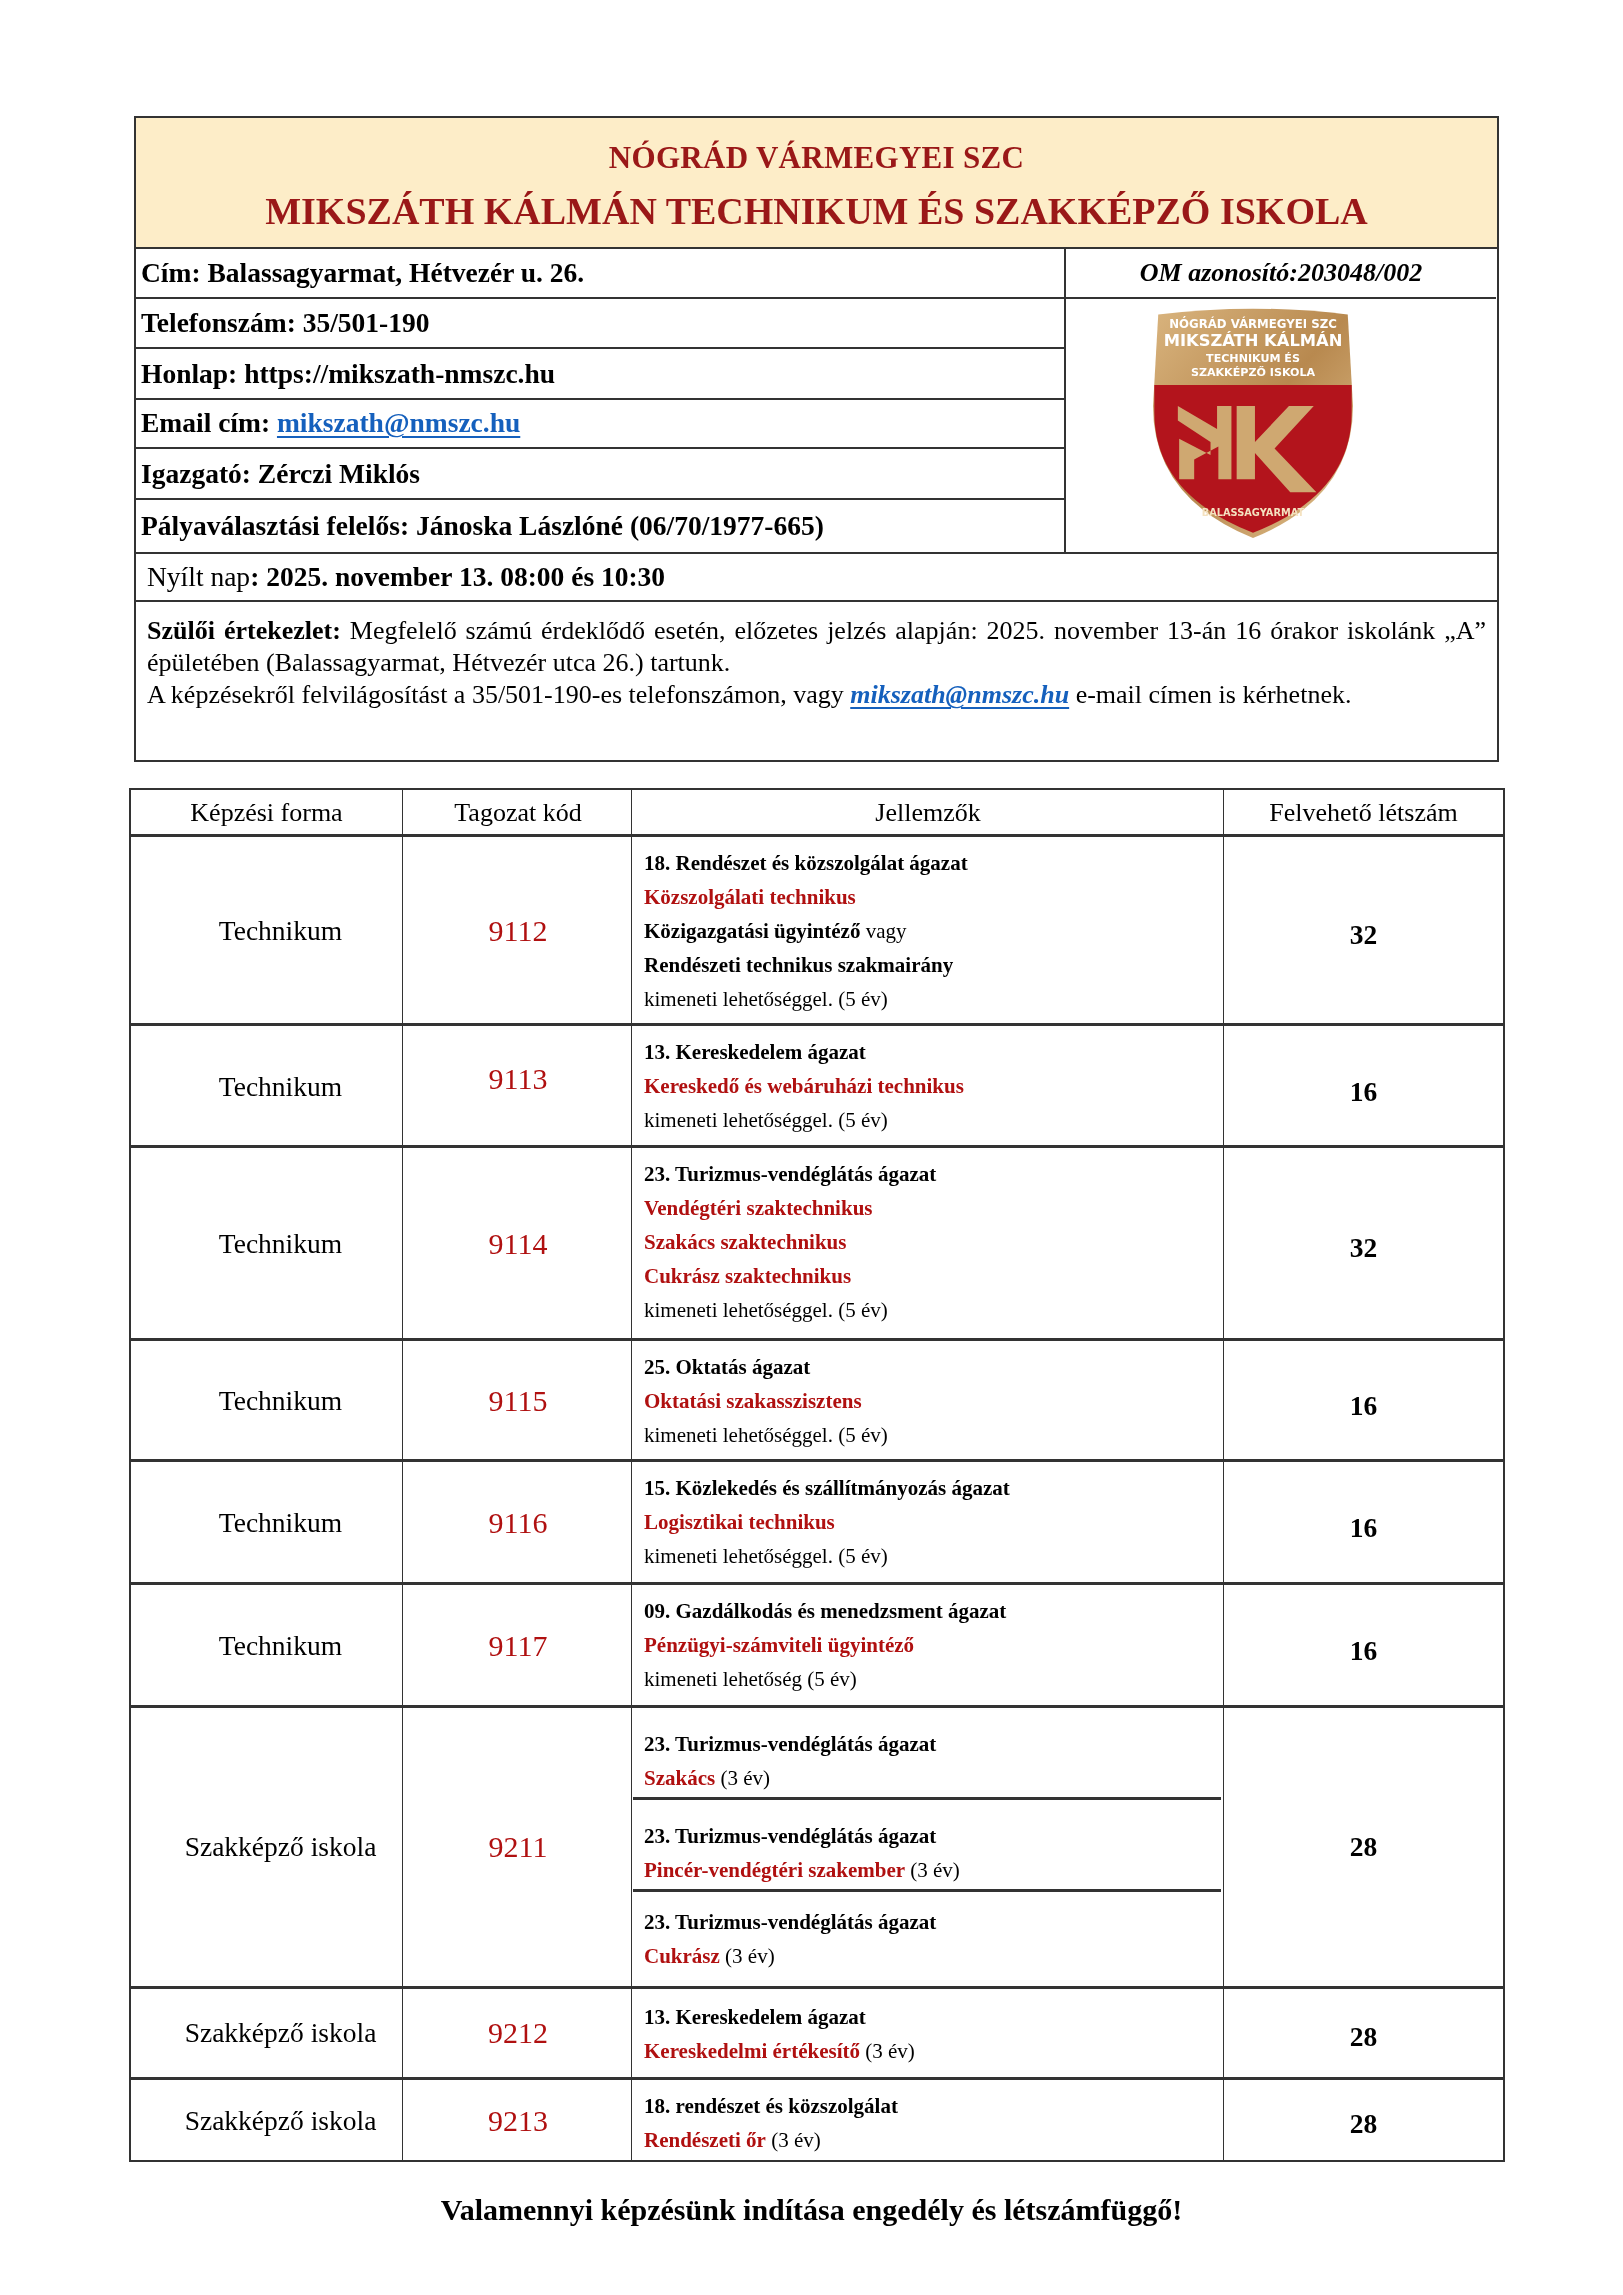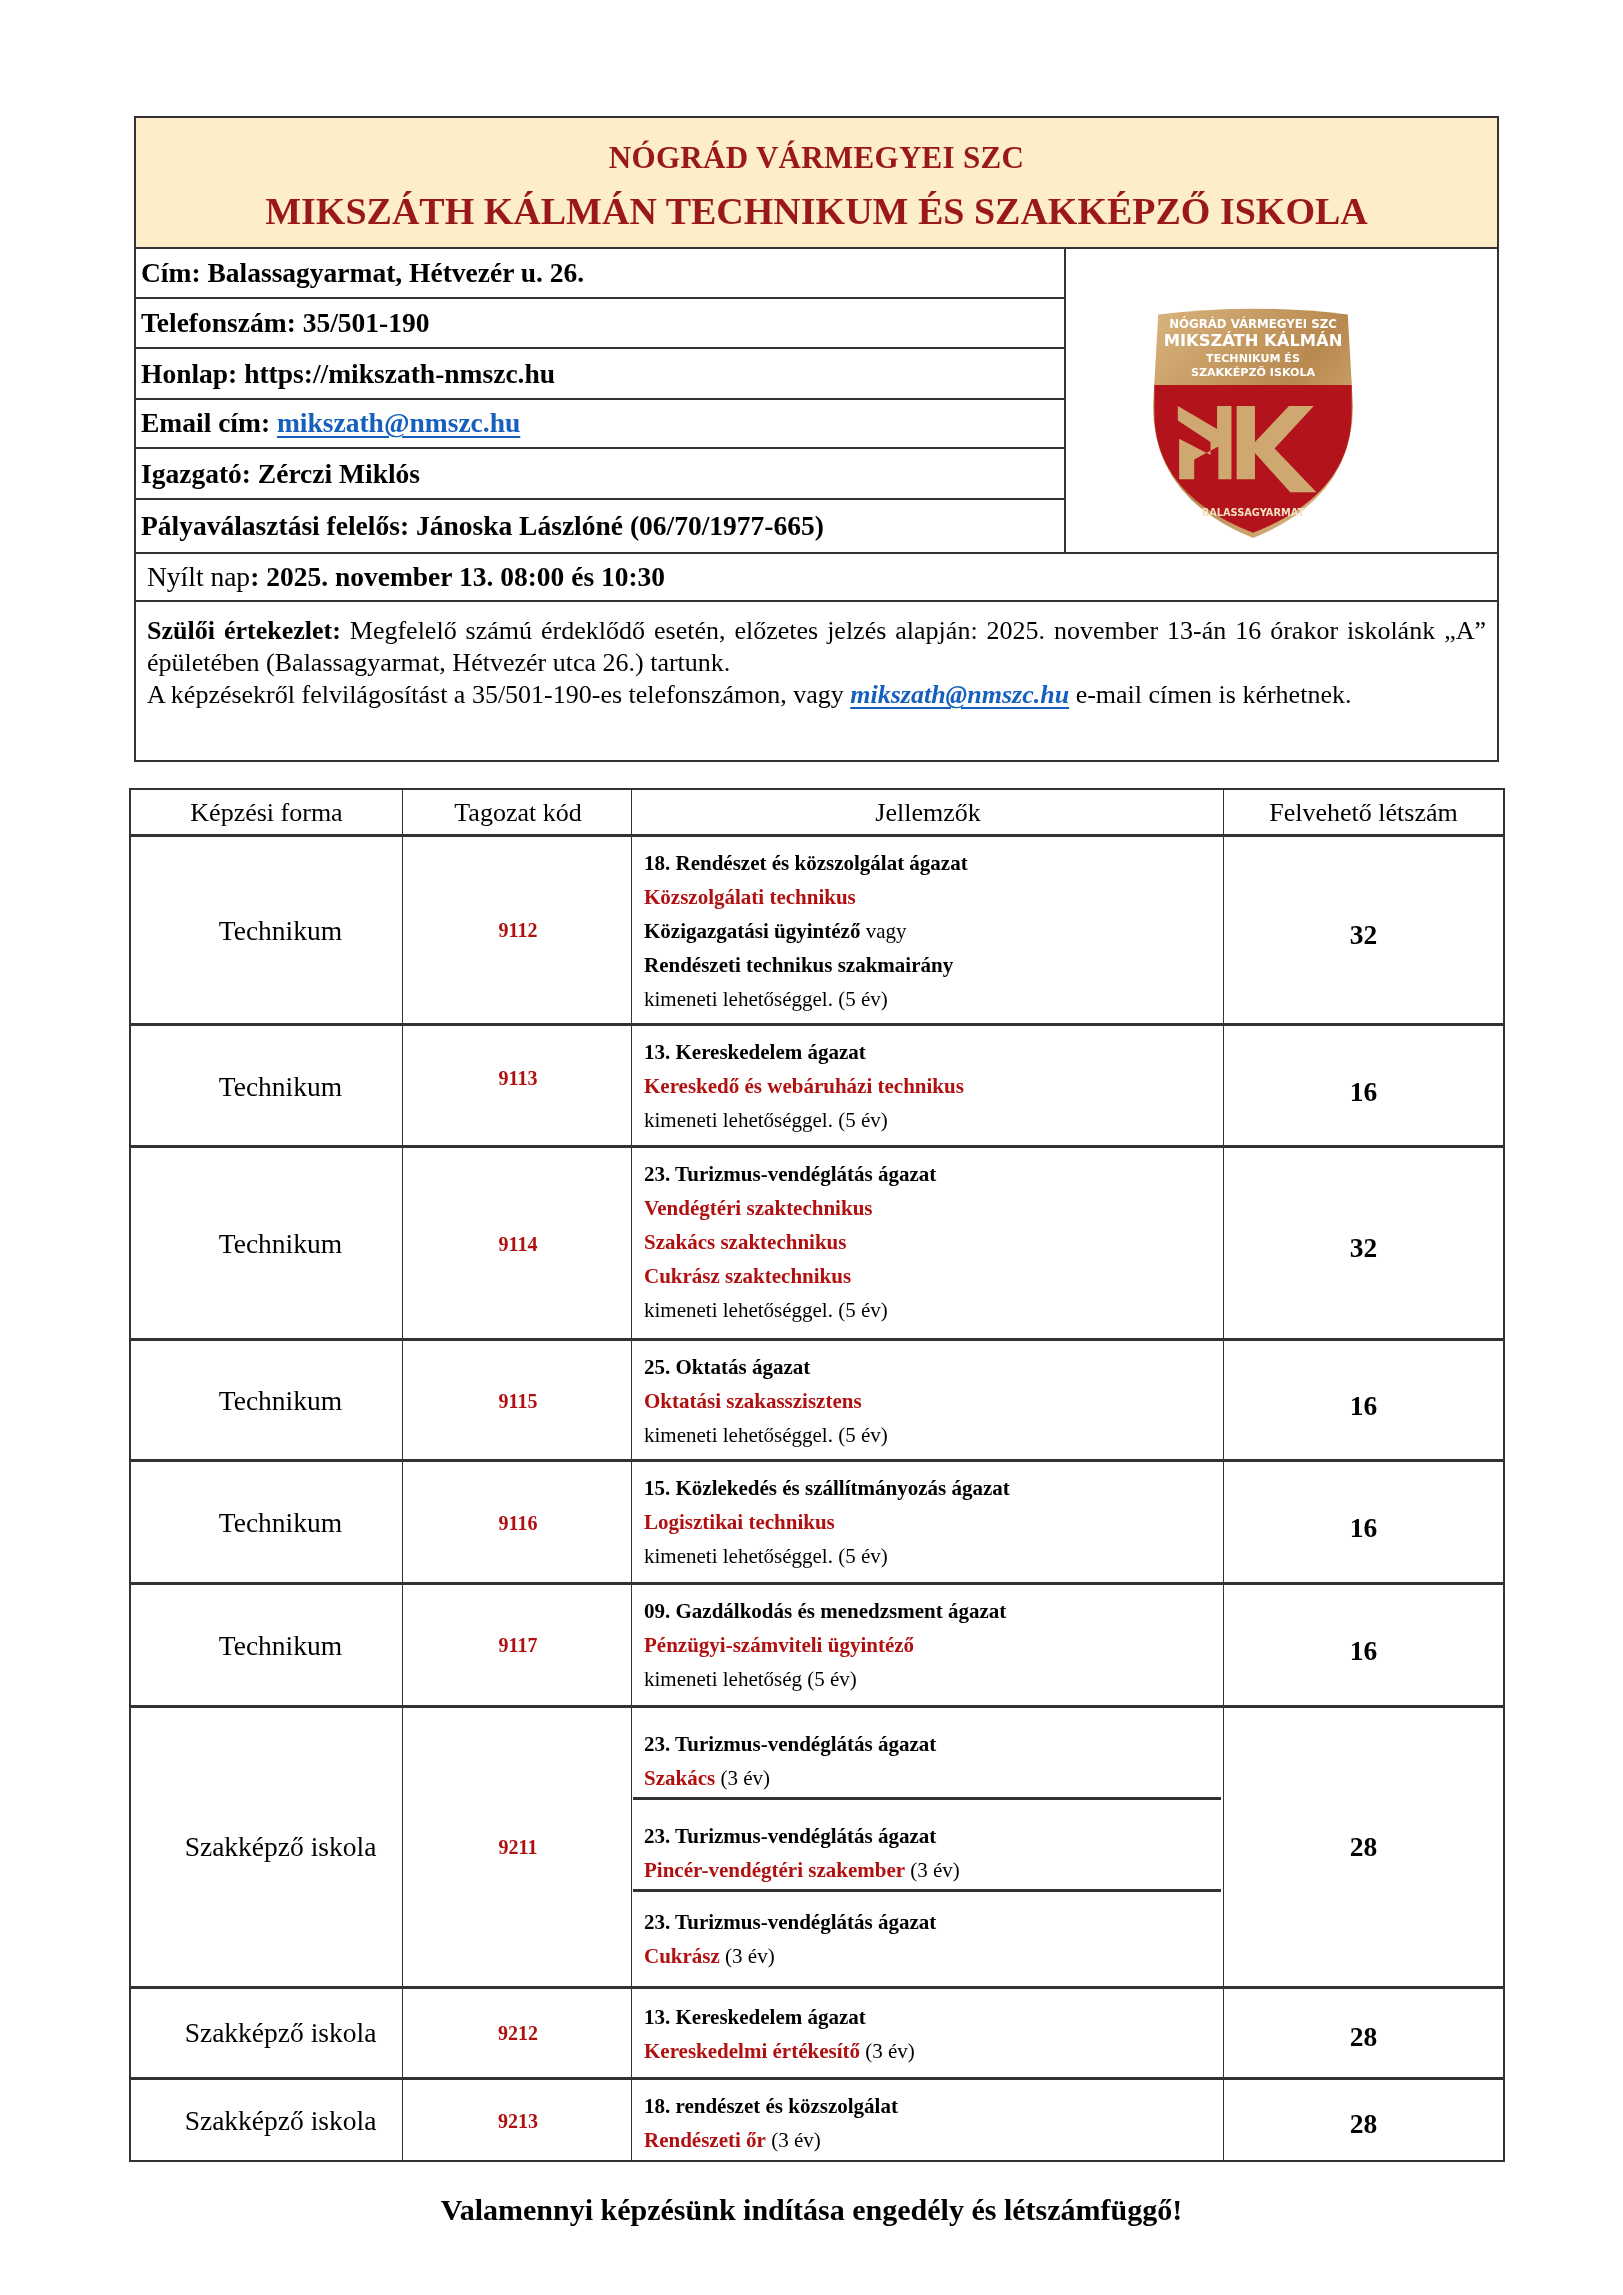--- a/index.html
+++ b/index.html
@@ -23,21 +23,21 @@
   #szuloi .last { text-align-last: left; }
 
   
   #tbl { left: 129px; top: 788px; width: 1376px; height: 1374px; border: 2px solid #333; }
   .vline { position: absolute; top: 0; bottom: 0; width: 1.3px; background: #333; }
   .hline { position: absolute; left: 0; right: 0; height: 2.6px; background: #333; }
   .hline.sub { left: 502px; right: 282px; }
   .cell { position: absolute; display: flex; align-items: center; justify-content: center; text-align: center; box-sizing: border-box; }
   .th { font-size: 26px; font-weight: normal; }
   .form { font-size: 27.5px; padding-left: 28px; }
-  .code { font-size: 20px; font-weight: bold; color: #B01010; text-align: right; }
+  .code { font-size: 30px; font-weight: normal; color: #B01010; text-align: right; }
   .count { font-size: 27.5px; font-weight: bold; }
   .desc { position: absolute; left: 513px; font-size: 21px; line-height: 34px; }
   .desc .sector { font-weight: bold; }
   .desc .job { font-weight: bold; color: #B01010; }
   .desc .note { font-weight: normal; }
   .desc .bline { font-weight: bold; }
 
   #footer { left: 0; top: 2193px; width: 1623px; text-align: center; font-size: 30px; font-weight: bold; }
 </style>
 </head>
@@ -62,20 +62,21 @@
     <span>Email cím: </span>&nbsp;<a class="link">mikszath@nmszc.hu</a>
   </div>
   <div class="irow" style="top:332px;height:50px;">
     <span>Igazgató: Zérczi Miklós</span>
   </div>
   <div class="irow" style="top:382px;height:52px;border-bottom:none;">
     <span>Pályaválasztási felelős: Jánoska Lászlóné (06/70/1977-665)</span>
   </div>
 
   <div class="abs" id="vsplit"></div>
+  <div class="abs" id="omcell">OM azonosító:203048/002</div>
 
   <div class="abs" id="logo">
     <svg width="216" height="232" viewBox="0 0 330 355">
       <defs>
         <linearGradient id="gold" x1="0" y1="0" x2="1" y2="1">
           <stop offset="0" stop-color="#D9B47E"></stop>
           <stop offset="0.5" stop-color="#B8894F"></stop>
           <stop offset="1" stop-color="#E2C28F"></stop>
         </linearGradient>
       </defs>

